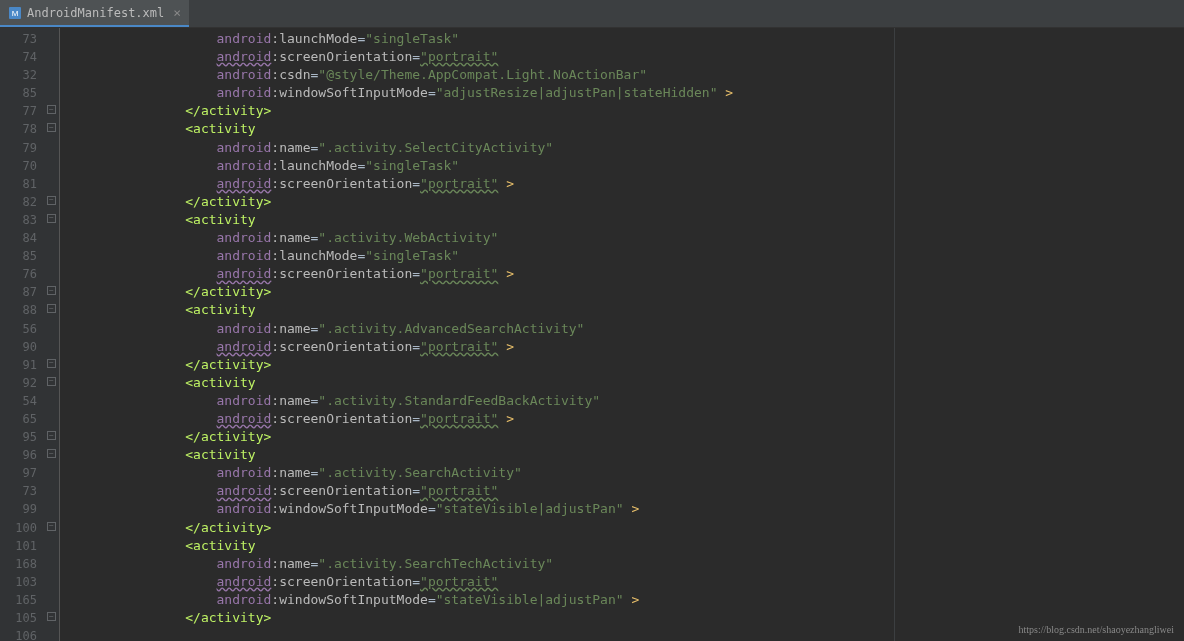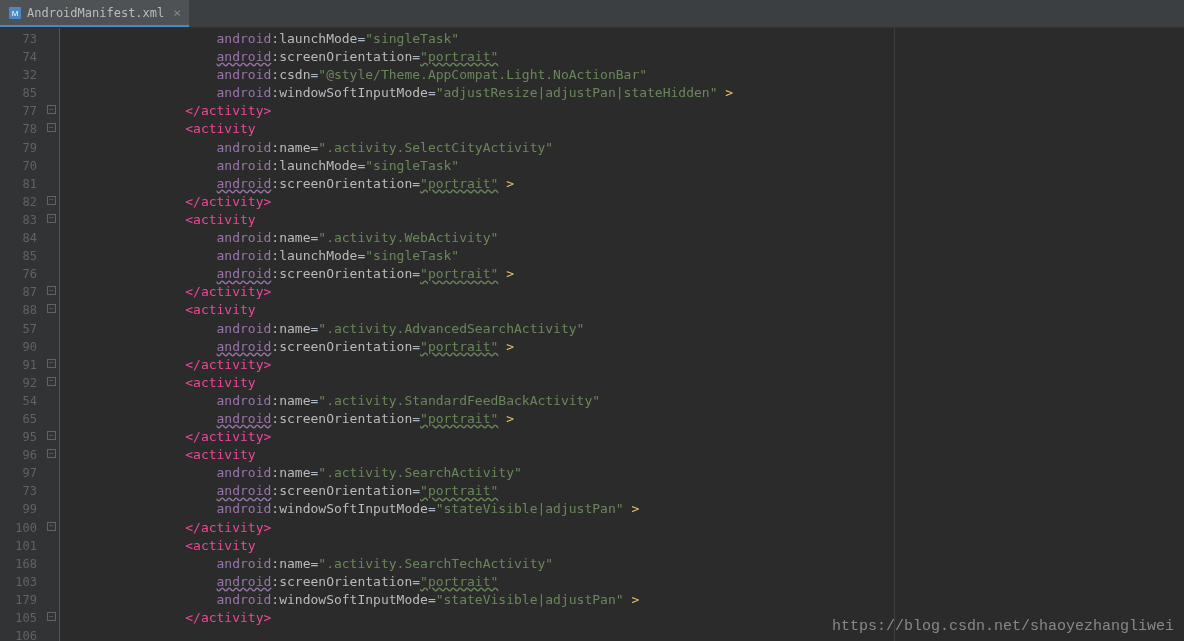--- a/index.html
+++ b/index.html
@@ -88,29 +88,29 @@
   height: 18.1px;
   line-height: 18.1px;
   white-space: pre;
 }
 .ns { color: #9876aa; }
 .ns-u { color: #9876aa; text-decoration: underline; text-decoration-color: #9876aa; text-decoration-style: wavy; }
 .attr { color: #bababa; }
 .eq { color: #a9b7c6; }
 .str { color: #6a8759; }
 .str-u { color: #6a8759; text-decoration: underline; text-decoration-color: #6a8759; text-decoration-style: wavy; }
-.tag { color: #ec4899; }
+.tag { color: #bef264; }
 .bracket { color: #e8bf6a; }
 .watermark {
   position: absolute;
   bottom: 6px;
   right: 10px;
   color: #888;
-  font-size: 15px;
-  font-family: Liberation Mono, monospace;
+  font-size: 10px;
+  font-family: Liberation Serif, serif;
 }
 .right-panel {
   width: 290px;
   background: #2b2b2b;
   border-left: 1px solid #3c3f41;
 }
 .top-seg {
   position: absolute;
   top: 28px;
   left: 38px;
@@ -147,36 +147,36 @@
       <div class="line-num">79</div>
       <div class="line-num">70</div>
       <div class="line-num">81</div>
       <div class="line-num">82<div class="fold-mark">−</div></div>
       <div class="line-num">83<div class="fold-mark">−</div></div>
       <div class="line-num">84</div>
       <div class="line-num">85</div>
       <div class="line-num">76</div>
       <div class="line-num">87<div class="fold-mark">−</div></div>
       <div class="line-num">88<div class="fold-mark">−</div></div>
-      <div class="line-num">57</div>
+      <div class="line-num">56</div>
       <div class="line-num">90</div>
       <div class="line-num">91<div class="fold-mark">−</div></div>
       <div class="line-num">92<div class="fold-mark">−</div></div>
       <div class="line-num">54</div>
       <div class="line-num">65</div>
       <div class="line-num">95<div class="fold-mark">−</div></div>
       <div class="line-num">96<div class="fold-mark">−</div></div>
       <div class="line-num">97</div>
       <div class="line-num">73</div>
       <div class="line-num">99</div>
       <div class="line-num">100<div class="fold-mark">−</div></div>
       <div class="line-num">101</div>
       <div class="line-num">168</div>
       <div class="line-num">103</div>
-      <div class="line-num">179</div>
+      <div class="line-num">165</div>
       <div class="line-num">105<div class="fold-mark">−</div></div>
       <div class="line-num">106</div>
     </div>
   <div class="code-area" id="code">
       <div class="code-line">                    <span class="ns">android</span><span class="attr">:</span><span class="attr">launchMode</span><span class="eq">=</span><span class="str">"singleTask"</span></div>
       <div class="code-line">                    <span class="ns-u">android</span><span class="attr">:</span><span class="attr">screenOrientation</span><span class="eq">=</span><span class="str-u">"portrait"</span></div>
       <div class="code-line">                    <span class="ns">android</span><span class="attr">:</span><span class="attr">csdn</span><span class="eq">=</span><span class="str">"@style/Theme.AppCompat.Light.NoActionBar"</span></div>
       <div class="code-line">                    <span class="ns">android</span><span class="attr">:</span><span class="attr">windowSoftInputMode</span><span class="eq">=</span><span class="str">"adjustResize|adjustPan|stateHidden"</span><span class="bracket"> &gt;</span></div>
       <div class="code-line">                <span class="tag">&lt;/activity&gt;</span></div>
       <div class="code-line">                <span class="tag">&lt;activity</span></div>

